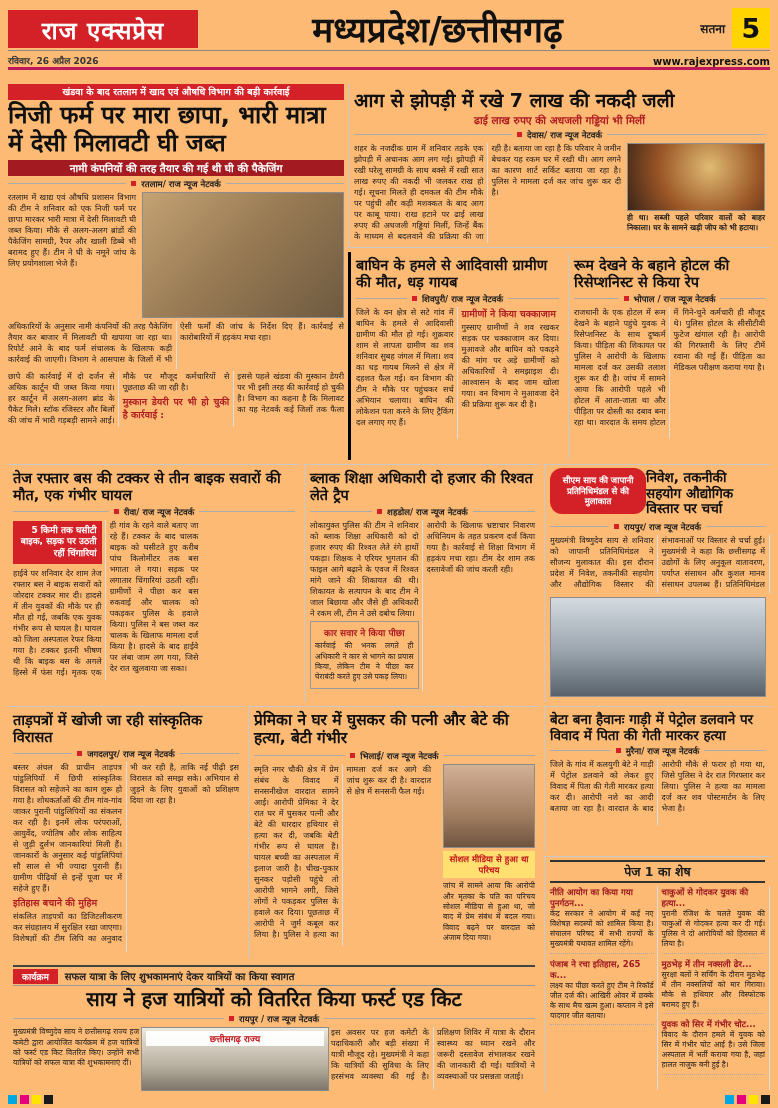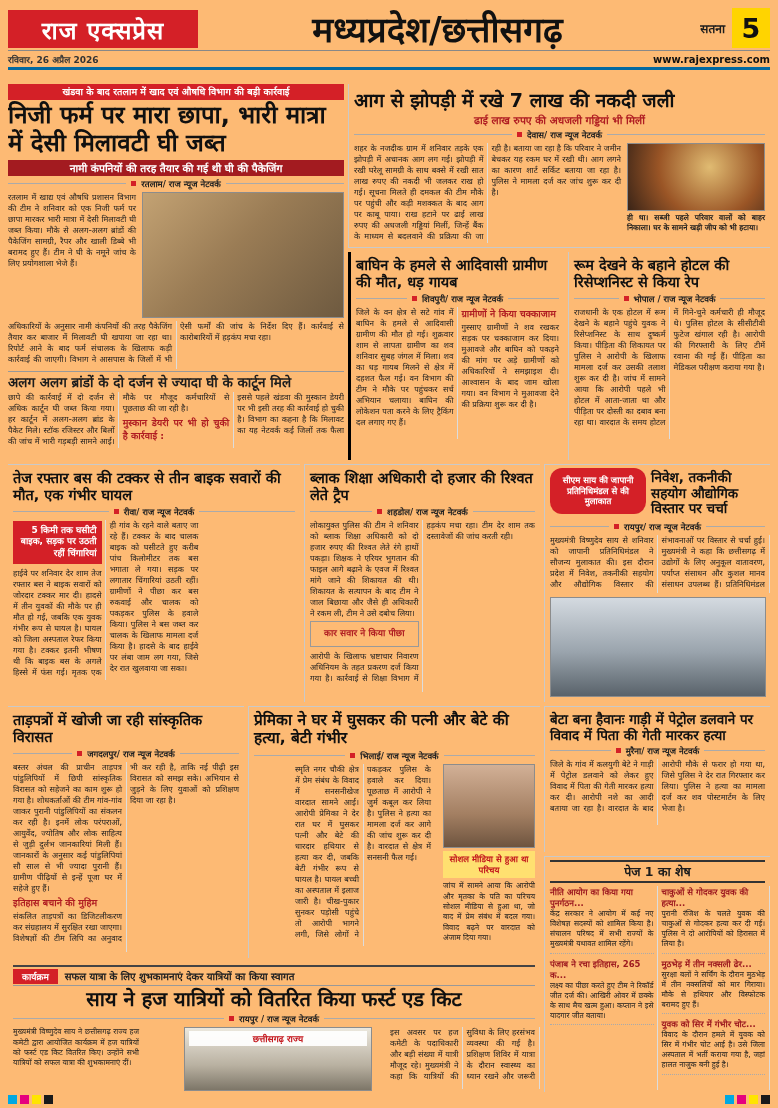--- a/index.html
+++ b/index.html
@@ -11,22 +11,22 @@
   .logo-box{position:absolute;left:8px;top:10px;width:190px;height:38px;background:#d42027;
             color:#fff;display:flex;align-items:center;justify-content:center;
             font-size:24px;font-weight:bold;letter-spacing:1px;}
   .m-title{position:absolute;left:205px;top:6px;width:465px;height:44px;display:flex;
            align-items:center;justify-content:center;font-size:35px;font-weight:bold;color:#111;}
   .edition{position:absolute;right:8px;top:8px;display:flex;align-items:center;gap:7px;}
   .edition-name{font-size:12px;font-weight:bold;}
   .page-num{background:#ffd400;width:38px;height:40px;display:flex;align-items:center;
             justify-content:center;font-size:27px;font-weight:bold;color:#111;}
   .info-row{position:absolute;left:8px;top:50px;width:762px;height:16px;display:flex;
-            justify-content:space-between;align-items:center;border-top:1px solid #888;
-            border-bottom:3px solid #0369a1;font-weight:bold;}
+            justify-content:space-between;align-items:flex-end;border-top:1px solid #888;
+            border-bottom:3px solid #be185d;font-weight:bold;}
   .info-date{font-size:9px;color:#333;}
   .info-web{font-size:10px;color:#111;}
 
   
   .kicker{background:#d42027;color:#fff;font-weight:bold;font-size:9.5px;line-height:16px;
           text-align:center;height:16px;}
   .headline{font-weight:bold;color:#101010;line-height:1.16;margin:2px 0;}
   .h-xl{font-size:24px;} .h-lg{font-size:19px;} .h-md{font-size:14.5px;} .h-sm{font-size:13.5px;}
   .subhead-bar{background:#a31b20;color:#fff;font-weight:bold;font-size:10.5px;line-height:16px;
                text-align:center;height:16px;}
@@ -59,42 +59,42 @@
   #blk-fire{left:348px;top:84px;width:422px;height:164px;border-left:1px solid #c9c9c9;
             border-bottom:1px solid #c9c9c9;}
   .fire-row{display:flex;gap:6px;}
   #blk-tigress{left:348px;top:252px;width:216px;height:208px;border-left:3px solid #000000;}
   #blk-room{left:568px;top:252px;width:202px;height:208px;border-left:1px solid #c9c9c9;}
   #blk-bus{left:8px;top:464px;width:292px;height:238px;border-top:1px solid #c9c9c9;}
   #blk-bribe{left:304px;top:464px;width:236px;height:238px;border-top:1px solid #c9c9c9;
              border-left:1px solid #c9c9c9;}
   #blk-invest{left:544px;top:464px;width:226px;height:238px;border-top:1px solid #c9c9c9;
               border-left:1px solid #c9c9c9;}
-  .invest-head{display:flex;gap:5px;align-items:flex-start;}
+  .invest-head{display:flex;align-items:flex-start;}
   #blk-palm{left:8px;top:706px;width:236px;height:252px;border-top:1px solid #c9c9c9;}
   #blk-love{left:248px;top:706px;width:292px;height:252px;border-top:1px solid #c9c9c9;
             border-left:1px solid #c9c9c9;}
-  .love-row{display:flex;gap:12px;margin-left:41px;}
+  .love-row{display:flex;gap:12px;}
   #blk-patricide{left:544px;top:706px;width:226px;height:146px;border-top:1px solid #c9c9c9;
                  border-left:1px solid #c9c9c9;}
   #blk-cont{left:544px;top:856px;width:226px;height:236px;border-top:1px solid #c9c9c9;
             border-left:1px solid #c9c9c9;}
   .pej-header{border-top:2px solid #333;border-bottom:2px solid #333;text-align:center;
               font-weight:bold;font-size:12.5px;padding:1px 0;margin-bottom:3px;}
   .cont-cols{column-count:2;column-gap:8px;column-rule:1px solid #dcdcdc;height:204px;column-fill:auto;}
   .cont-item{break-inside:avoid;border-bottom:1px dotted #aaa;padding-bottom:3px;margin-bottom:4px;}
   .cont-title{font-weight:bold;font-size:8.5px;color:#9e1b20;margin-bottom:1px;}
   .cont-text{font-size:7.5px;line-height:1.35;text-align:justify;}
   #blk-haj{left:8px;top:962px;width:532px;height:130px;}
   .section-bar{display:flex;align-items:center;gap:7px;border-top:2px solid #444;
                border-bottom:1px solid #999;padding:1px 0;height:16px;}
   .section-label{background:#d42027;color:#fff;font-weight:bold;font-size:9px;padding:1px 9px;}
   .section-text{font-weight:bold;font-size:10px;color:#222;}
   .haj-headline{font-size:20px;text-align:center;}
-  .haj-row{display:flex;gap:18px;height:72px;}
+  .haj-row{display:flex;gap:2px;height:72px;}
   .photo-banner{position:absolute;left:4px;right:4px;top:3px;background:rgba(255,255,255,.92);
                 color:#c3161c;font-weight:bold;font-size:9px;text-align:center;padding:1px 0;}
 
   
   .ph-raid{background:linear-gradient(135deg,#c3a273 0%,#9a7c55 45%,#6e5a40 100%);}
   .ph-fire{background:radial-gradient(circle at 60% 35%,#e0bb72 0%,#9a5526 55%,#3a2417 100%);}
   .ph-deleg{background:linear-gradient(180deg,#d4dae0 0%,#9aa4ad 55%,#59626a 100%);}
   .ph-woman{background:linear-gradient(180deg,#d2b096 0%,#a37f62 60%,#6e543f 100%);}
   .ph-haj{background:linear-gradient(180deg,#ece8de 0%,#b9b1a1 60%,#7d7668 100%);}
 
@@ -130,21 +130,20 @@
     <div class="subhead-bar">नामी कंपनियों की तरह तैयार की गई थी घी की पैकेजिंग</div>
     <div class="byline">
         <span class="b-dot"></span>
         <span>रतलाम/ राज न्यूज नेटवर्क</span>
       </div>
     <div class="lead-row">
       <div class="body-text">रतलाम में खाद्य एवं औषधि प्रशासन विभाग की टीम ने शनिवार को एक निजी फर्म पर छापा मारकर भारी मात्रा में देसी मिलावटी घी जब्त किया। मौके से अलग-अलग ब्रांडों की पैकेजिंग सामग्री, रैपर और खाली डिब्बे भी बरामद हुए हैं। टीम ने घी के नमूने जांच के लिए प्रयोगशाला भेजे हैं।</div>
       <div class="photo ph-raid" style="width:200px;height:124px;"></div>
     </div>
     <div class="body-text cols-2" style="height:48px;margin-top:3px;">अधिकारियों के अनुसार नामी कंपनियों की तरह पैकेजिंग तैयार कर बाजार में मिलावटी घी खपाया जा रहा था। रिपोर्ट आने के बाद फर्म संचालक के खिलाफ कड़ी कार्रवाई की जाएगी। विभाग ने आसपास के जिलों में भी ऐसी फर्मों की जांच के निर्देश दिए हैं। कार्रवाई से कारोबारियों में हड़कंप मचा रहा।</div>
-    <div class="sub-headline">अलग अलग ब्रांडों के दो दर्जन से ज्यादा घी के कार्टून मिले</div>
     <div class="body-text cols-3" style="height:56px;margin-top:2px;">
       <span>छापे की कार्रवाई में दो दर्जन से अधिक कार्टून घी जब्त किया गया। हर कार्टून में अलग-अलग ब्रांड के पैकेट मिले। स्टॉक रजिस्टर और बिलों की जांच में भारी गड़बड़ी सामने आई। मौके पर मौजूद कर्मचारियों से पूछताछ की जा रही है।</span>
       <div class="inset-title">मुस्कान डेयरी पर भी हो चुकी है कार्रवाई :</div>
       <span>इससे पहले खंडवा की मुस्कान डेयरी पर भी इसी तरह की कार्रवाई हो चुकी है। विभाग का कहना है कि मिलावट का यह नेटवर्क कई जिलों तक फैला हो सकता है। जांच रिपोर्ट के आधार पर आगे की कार्रवाई की जाएगी।</span>
     </div>
   </div>
 
   <div class="blk" id="blk-fire">
     <div class="headline h-lg">आग से झोपड़ी में रखे 7 लाख की नकदी जली</div>
     <div class="subhead-red">ढाई लाख रुपए की अधजली गड्डियां भी मिलीं</div>
@@ -199,20 +198,21 @@
   <div class="blk" id="blk-bribe">
     <div class="headline h-md">ब्लाक शिक्षा अधिकारी दो हजार की रिश्वत लेते ट्रैप</div>
     <div class="byline">
         <span class="b-dot"></span>
         <span>शहडोल/ राज न्यूज नेटवर्क</span>
       </div>
     <div class="body-text cols-2" style="height:172px;">
       <span>लोकायुक्त पुलिस की टीम ने शनिवार को ब्लाक शिक्षा अधिकारी को दो हजार रुपए की रिश्वत लेते रंगे हाथों पकड़ा। शिक्षक ने एरियर भुगतान की फाइल आगे बढ़ाने के एवज में रिश्वत मांगे जाने की शिकायत की थी। शिकायत के सत्यापन के बाद टीम ने जाल बिछाया और जैसे ही अधिकारी ने रकम ली, टीम ने उसे दबोच लिया।</span>
       <div class="outline-box">
         <div class="ob-title">कार सवार ने किया पीछा</div>
+        <div class="ob-text">कार्रवाई की भनक लगते ही अधिकारी ने कार से भागने का प्रयास किया, लेकिन टीम ने पीछा कर घेराबंदी करते हुए उसे पकड़ लिया।</div>
       </div>
       <span>आरोपी के खिलाफ भ्रष्टाचार निवारण अधिनियम के तहत प्रकरण दर्ज किया गया है। कार्रवाई से शिक्षा विभाग में हड़कंप मचा रहा। टीम देर शाम तक दस्तावेजों की जांच करती रही।</span>
     </div>
   </div>
 
   <div class="blk" id="blk-invest">
     <div class="invest-head">
       <div class="badge-circle">सीएम साय की जापानी प्रतिनिधिमंडल से की मुलाकात</div>
       <div class="headline" style="font-size:13.5px;">निवेश, तकनीकी सहयोग औद्योगिक विस्तार पर चर्चा</div>
     </div>
@@ -296,21 +296,21 @@
       <span class="section-label">कार्यक्रम</span>
       <span class="section-text">सफल यात्रा के लिए शुभकामनाएं देकर यात्रियों का किया स्वागत</span>
     </div>
     <div class="headline haj-headline">साय ने हज यात्रियों को वितरित किया फर्स्ट एड किट</div>
     <div class="byline">
         <span class="b-dot"></span>
         <span>रायपुर / राज न्यूज नेटवर्क</span>
       </div>
     <div class="haj-row">
       <div class="body-text" style="width:126px;flex:none;font-size:7.5px;">मुख्यमंत्री विष्णुदेव साय ने छत्तीसगढ़ राज्य हज कमेटी द्वारा आयोजित कार्यक्रम में हज यात्रियों को फर्स्ट एड किट वितरित किए। उन्होंने सभी यात्रियों को सफल यात्रा की शुभकामनाएं दीं।</div>
-      <div class="photo ph-haj" style="width:186px;height:62px;margin-left:27px;">
+      <div class="photo ph-haj" style="width:186px;height:62px;">
         <div class="photo-banner">छत्तीसगढ़ राज्य</div>
       </div>
       <div class="body-text cols-2" style="flex:1;height:62px;">इस अवसर पर हज कमेटी के पदाधिकारी और बड़ी संख्या में यात्री मौजूद रहे। मुख्यमंत्री ने कहा कि यात्रियों की सुविधा के लिए हरसंभव व्यवस्था की गई है। प्रशिक्षण शिविर में यात्रा के दौरान स्वास्थ्य का ध्यान रखने और जरूरी दस्तावेज संभालकर रखने की जानकारी दी गई। यात्रियों ने व्यवस्थाओं पर प्रसन्नता जताई।</div>
     </div>
   </div>
 
   <div class="marks left">
     <span class="mark mk-c"></span>
     <span class="mark mk-m"></span>
     <span class="mark mk-y"></span>

